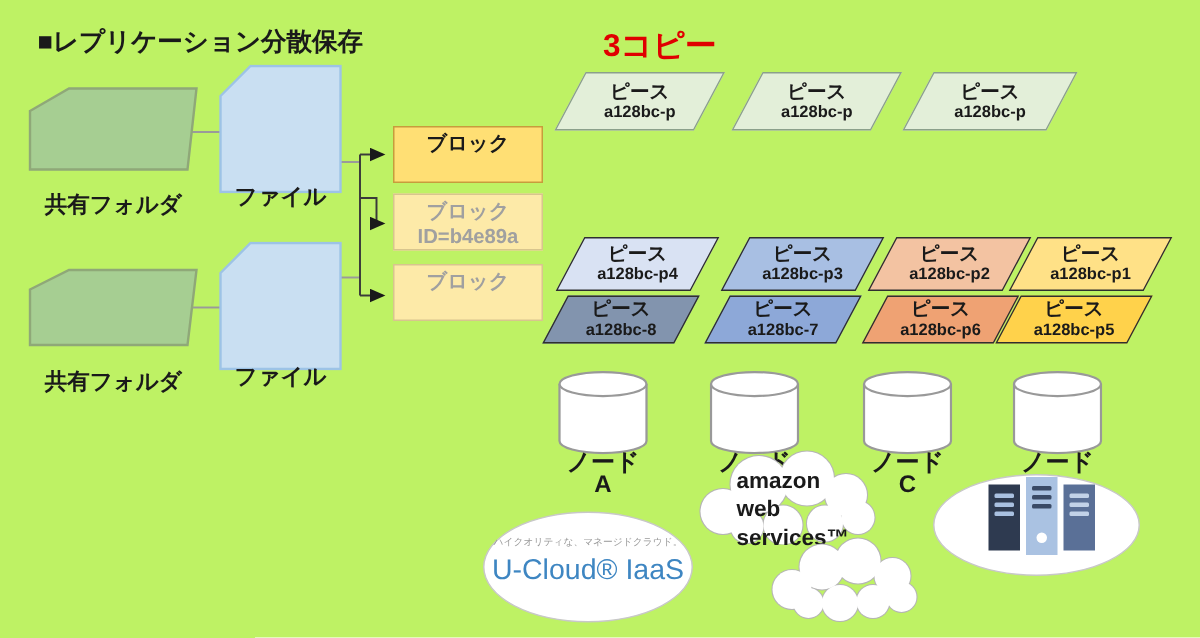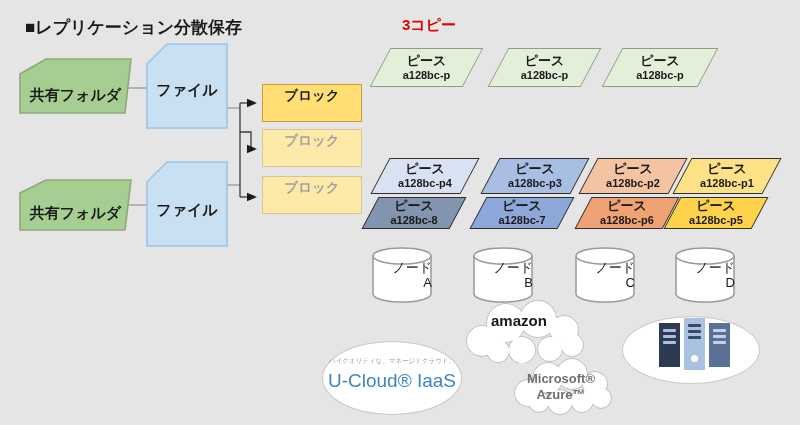--- a/index.html
+++ b/index.html
@@ -1,32 +1,32 @@
 <!DOCTYPE html>
 <html><head>
 <meta charset="utf-8">
 <style>
   html,body{margin:0;padding:0;background:#fff;}
-  #canvas{position:relative;width:800px;height:425px;background:#e5e5e5;overflow:hidden;
+  #canvas{position:relative;width:800px;height:425px;background:#bef264;overflow:hidden;
           font-family:"Liberation Sans","DejaVu Sans",sans-serif;color:#1a1a1a;}
   .abs{position:absolute;}
   .sec-title{font-size:17px;font-weight:bold;white-space:nowrap;}
-  .shape-text{position:absolute;width:100%;text-align:center;font-weight:bold;font-size:15px;}
+  .shape-text{position:absolute;width:100%;text-align:center;font-weight:bold;font-size:15px;margin-top:41px;}
   .block{position:absolute;width:100px;height:38px;border:1.6px solid #c89c3c;text-align:center;
          font-weight:bold;font-size:13.5px;line-height:17px;padding-top:2px;box-sizing:border-box;}
   .block.inactive{border-color:#d8c58e;color:#a0a0a0;}
   .red-label{position:absolute;font-weight:bold;white-space:nowrap;}
   .piece{position:absolute;transform:skewX(-28deg);border:1.4px solid #2f2f2f;box-sizing:border-box;}
   .piece.green{border-color:#8ba08b;}
   .ptxt{transform:skewX(28deg);width:100%;height:100%;display:flex;flex-direction:column;
         justify-content:center;align-items:center;line-height:1.25;}
   .ptxt .l1{font-size:13px;font-weight:bold;}
   .ptxt .l2{font-size:11px;font-weight:bold;}
   .cyl{position:absolute;width:60px;height:56px;}
-  .cyl .shape-text{top:13px;font-weight:normal;font-size:13px;line-height:15px;text-align:right;}
+  .cyl .shape-text{top:13px;font-weight:bold;font-size:16px;line-height:15px;}
   .cloud-text{position:absolute;font-weight:bold;line-height:1.25;}
   .ellipse{position:absolute;border:1.5px solid #c8c8c8;border-radius:50%;background:#fff;box-sizing:border-box;}
   .tower{position:absolute;display:flex;flex-direction:column;align-items:center;padding-top:4px;box-sizing:border-box;}
   .tower .bar{width:13px;height:3px;margin:1.6px 0;border-radius:1px;}
   .tower .dot{width:7px;height:7px;border-radius:50%;background:#fff;margin-top:14px;}
   svg{display:block;}
 </style>
 </head>
 <body>
 
@@ -80,26 +80,27 @@
         <polygon points="1,21 21,1 81,1 81,85 1,85" fill="#c9dff2" stroke="#9dc3e6" stroke-width="1.6"></polygon>
       </svg>
     <div class="shape-text" style="top:40px">ファイル</div>
   </div>
 
   <div class="block" style="left: 262px; top: 84px; background: rgb(255, 223, 116);">
     <div>ブロック</div>
   </div>
   <div class="block inactive" style="left: 262px; top: 129px; background: rgb(253, 234, 168);">
     <div>ブロック</div>
+    <div>ID=b4e89a</div>
   </div>
   <div class="block inactive" style="left: 262px; top: 176px; background: rgb(253, 234, 168);">
     <div>ブロック</div>
   </div>
 
-  <div class="red-label" style="left:402px;top:16px;font-size:15px;color:#e00000">3コピー</div>
+  <div class="red-label" style="left:402px;top:16px;font-size:21px;color:#e00000">3コピー</div>
 
   <div class="piece green" style="left: 380px; top: 48px; width: 93px; height: 39px; background: rgb(227, 239, 217);">
     <div class="ptxt">
         <div class="l1">ピース</div>
     <div class="l2">a128bc-p</div>
       </div>
   </div>
   <div class="piece green" style="left: 498px; top: 48px; width: 93px; height: 39px; background: rgb(227, 239, 217);">
     <div class="ptxt">
         <div class="l1">ピース</div>
@@ -219,20 +220,21 @@
           <circle cx="86" cy="20" r="18"></circle>
         <circle cx="112" cy="31" r="14"></circle>
           <circle cx="120" cy="46" r="11"></circle>
           <circle cx="98" cy="50" r="12"></circle>
         <circle cx="70" cy="51" r="13"></circle>
           <circle cx="46" cy="52" r="11"></circle>
       </g>
     </svg>
     <div class="cloud-text" style="left:39px;top:13px;font-size:15px;color:#1a1a1a">
       <div>amazon</div>
+      <div>web services™</div>
     </div>
   </div>
 
   <div class="abs" style="left:502px;top:357px;width:118px;height:58px">
     <svg width="118" height="58">
       <g stroke="#b5b5b5" stroke-width="1.4" fill="#fff">
         <circle cx="26" cy="36" r="13"></circle>
           <circle cx="46" cy="21" r="15"></circle>
           <circle cx="70" cy="17" r="15"></circle>
         <circle cx="93" cy="27" r="12"></circle>
@@ -245,24 +247,20 @@
         <circle cx="26" cy="36" r="13"></circle>
           <circle cx="46" cy="21" r="15"></circle>
           <circle cx="70" cy="17" r="15"></circle>
         <circle cx="93" cy="27" r="12"></circle>
           <circle cx="99" cy="41" r="10"></circle>
           <circle cx="80" cy="44" r="11"></circle>
         <circle cx="58" cy="45" r="12"></circle>
           <circle cx="37" cy="45" r="10"></circle>
       </g>
     </svg>
-    <div class="cloud-text" style="left:0;top:14px;width:100%;text-align:center;font-size:13px;color:#6f6f6f">
-      <div>Microsoft®</div>
-      <div>Azure™</div>
-    </div>
   </div>
 
   <div class="ellipse" style="left:622px;top:316px;width:138px;height:68px">
     <div class="tower" style="left:36px;top:6px;width:21px;height:44px;background:#2e3a50">
       <span class="bar" style="background:#a9c0e0"></span>
         <span class="bar" style="background:#a9c0e0"></span>
         <span class="bar" style="background:#a9c0e0"></span>
     </div>
     <div class="tower" style="left:61px;top:1px;width:21px;height:52px;background:#aac2e2">
       <span class="bar" style="background:#3a4a66"></span>

